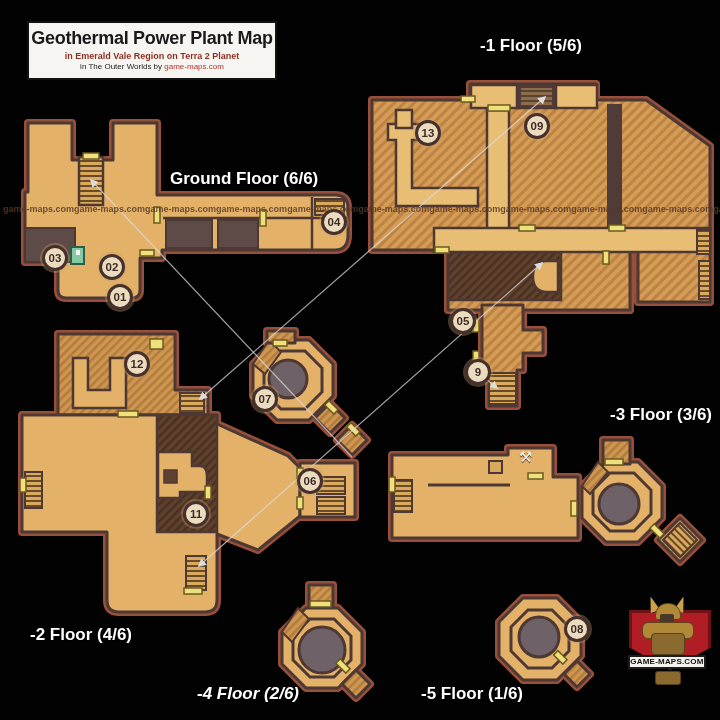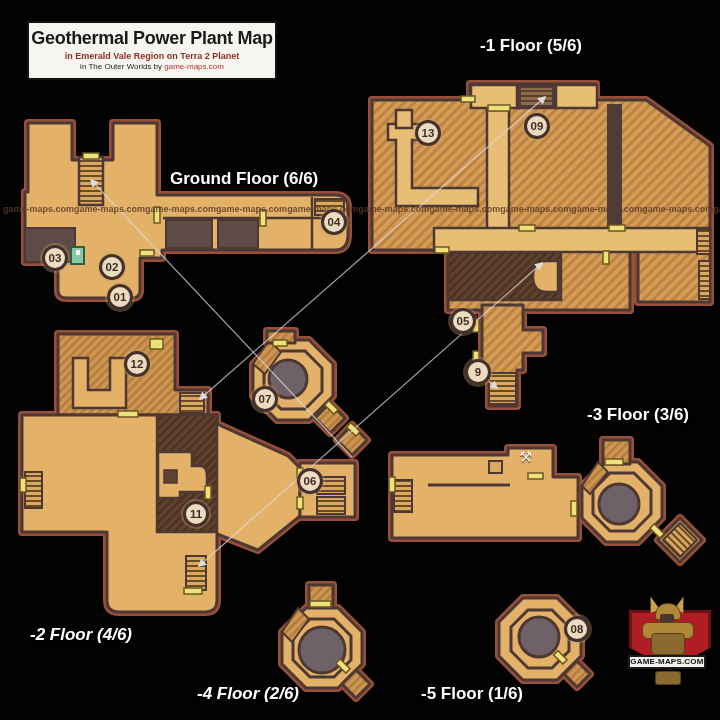--- a/index.html
+++ b/index.html
@@ -267,22 +267,22 @@
   </div>
 
   <div class="title-box">
     <div class="t1">Geothermal Power Plant Map</div>
     <div class="t2">in Emerald Vale Region on Terra 2 Planet</div>
     <div class="t3"><span>in The Outer Worlds by </span><span class="lnk">game-maps.com</span></div>
   </div>
 
   <div class="floor-label" style="left:170px;top:158px;margin-top:11px;">Ground Floor (6/6)</div>
   <div class="floor-label" style="left:480px;top:36px;">-1 Floor (5/6)</div>
-  <div class="floor-label" style="left:30px;top:625px;font-style:italic;">-2 Floor (4/6)</div>
-  <div class="floor-label" style="left:587px;top:405px;">-3 Floor (3/6)</div>
+  <div class="floor-label" style="left:30px;top:625px;">-2 Floor (4/6)</div>
+  <div class="floor-label" style="left:610px;top:405px;">-3 Floor (3/6)</div>
   <div class="floor-label" style="left:197px;top:684px;font-style:italic;">-4 Floor (2/6)</div>
   <div class="floor-label" style="left:421px;top:684px;">-5 Floor (1/6)</div>
 
   <div class="marker" style="left:83px;top:284px;margin-left:24px;">01</div>
   <div class="marker" style="left:99px;top:254px;">02</div>
   <div class="marker" style="left:42px;top:245px;">03</div>
   <div class="marker" style="left:321px;top:209px;">04</div>
   <div class="marker" style="left:450px;top:308px;text-align:center;">05</div>
   <div class="marker" style="left:297px;top:468px;">06</div>
   <div class="marker" style="left:252px;top:386px;">07</div>

